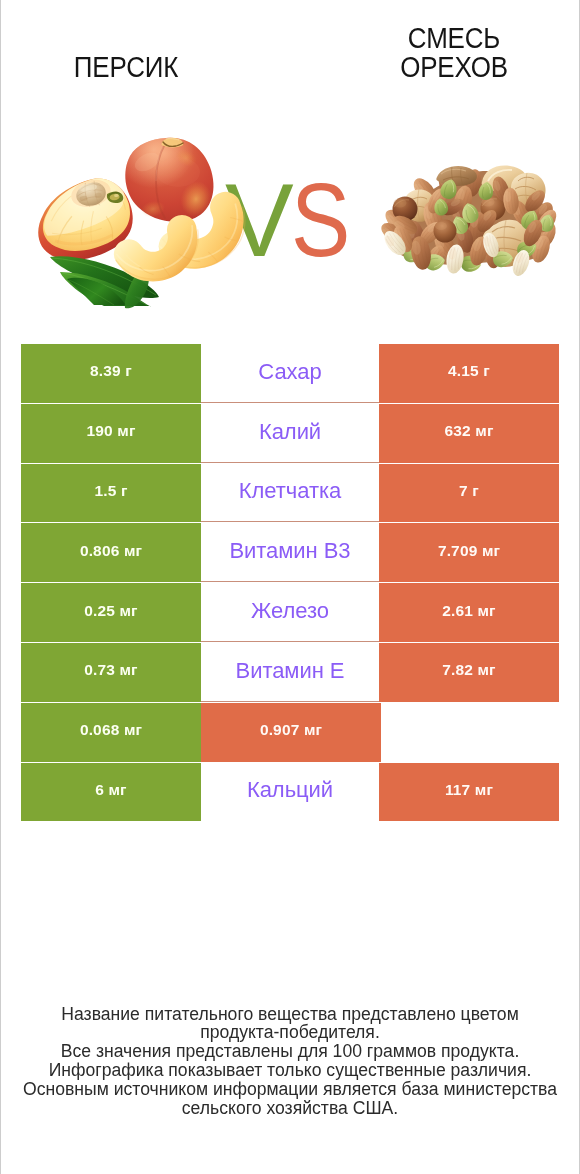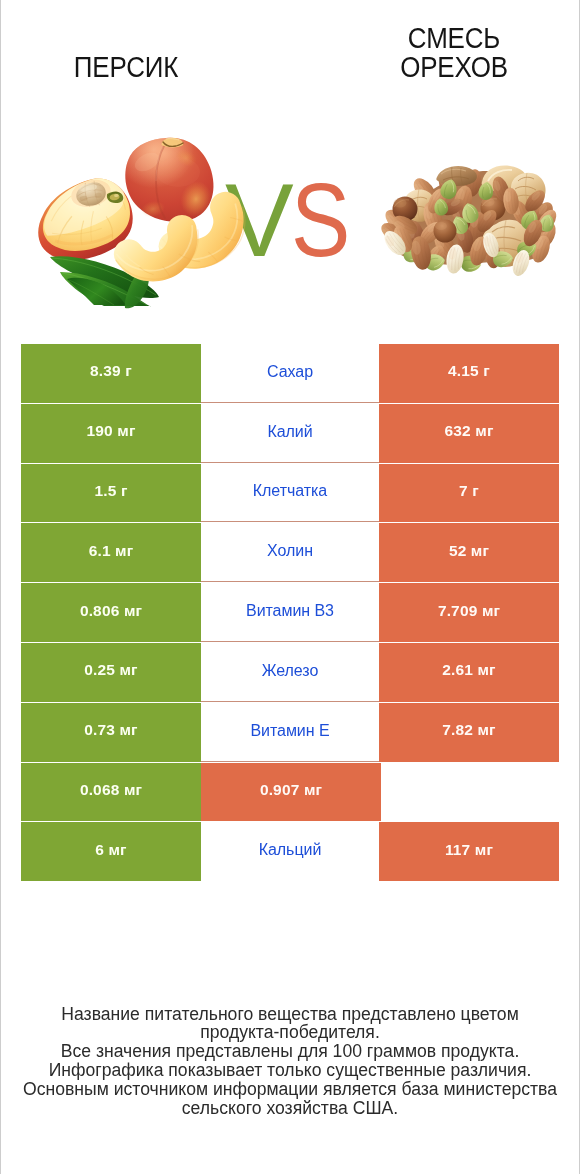--- a/index.html
+++ b/index.html
@@ -29,22 +29,22 @@
   .art-peach{left:20px;top:124px;width:232px;height:186px;}
   .art-nuts{left:375px;top:163px;width:186px;height:115px;}
 
   
   .table{position:absolute;left:0;top:344px;width:580px;}
   .row{display:flex;height:59.8px;position:relative;}
   .cell{display:flex;align-items:center;justify-content:center;
         font-size:15.5px;font-weight:700;letter-spacing:0.15px;padding-bottom:4px;}
   .gap-l{width:21px;}
   .cell-left{width:180px;background:#7fa634;color:#fcfff2;}
-  .cell-mid{width:178px;background:#fff;color:#1d4ed8;position:relative;
-            font-size:16px;font-weight:400;letter-spacing:-0.05px;}
+  .cell-mid{width:178px;background:#fff;color:#8b5cf6;position:relative;
+            font-size:22px;font-weight:400;letter-spacing:-0.05px;}
   .cell-right{width:180px;background:#e06c48;color:#fffaf6;}
   .row .cell-left,.row .cell-right{height:58.8px;}
   .cell-mid::after{content:"";position:absolute;left:0;right:0;bottom:1px;height:1px;background:#c98f7b;}
   .row:last-child .cell-mid::after{display:none;}
 
   
   .footer{position:absolute;left:0;top:1004.5px;width:580px;text-align:center;
           font-size:17.6px;line-height:18.85px;color:#2b2b2b;font-weight:400;letter-spacing:0px;}
 </style>
 </head>
@@ -439,26 +439,20 @@
         <div class="cell cell-right">632 мг</div>
       </div>
       <div class="row">
         <div class="gap-l"></div>
         <div class="cell cell-left">1.5 г</div>
         <div class="cell cell-mid">Клетчатка</div>
         <div class="cell cell-right">7 г</div>
       </div>
       <div class="row">
         <div class="gap-l"></div>
-        <div class="cell cell-left">6.1 мг</div>
-        <div class="cell cell-mid">Холин</div>
-        <div class="cell cell-right">52 мг</div>
-      </div>
-      <div class="row">
-        <div class="gap-l"></div>
         <div class="cell cell-left">0.806 мг</div>
         <div class="cell cell-mid">Витамин B3</div>
         <div class="cell cell-right">7.709 мг</div>
       </div>
       <div class="row">
         <div class="gap-l"></div>
         <div class="cell cell-left">0.25 мг</div>
         <div class="cell cell-mid">Железо</div>
         <div class="cell cell-right">2.61 мг</div>
       </div>

